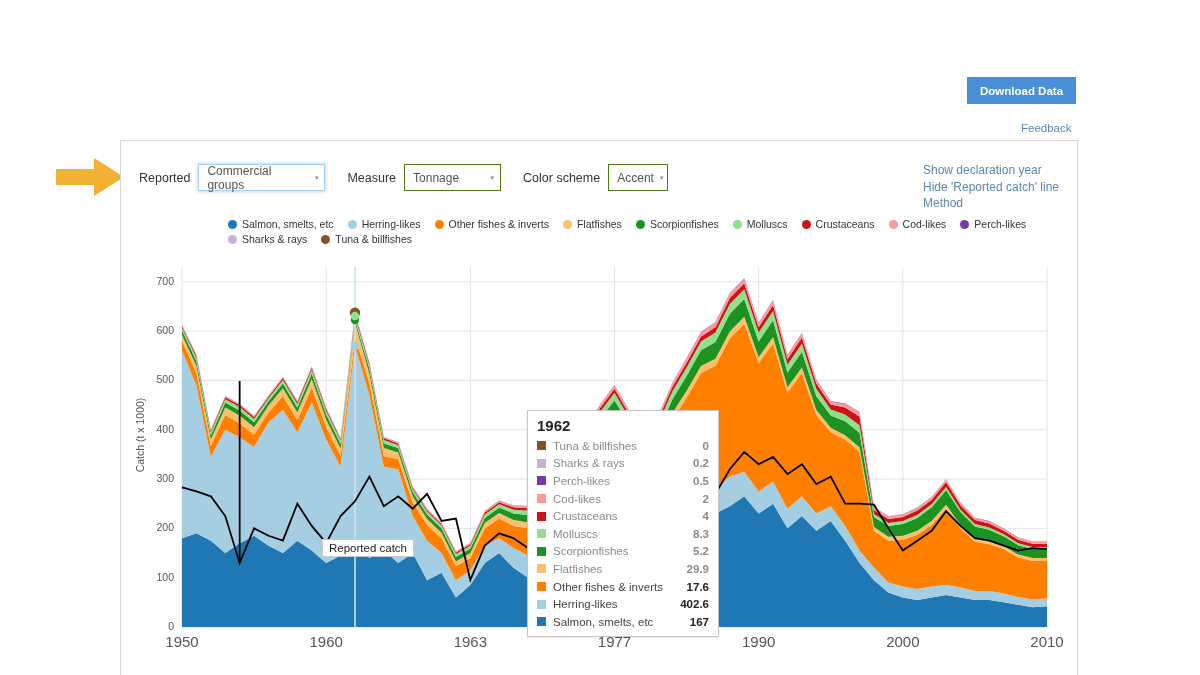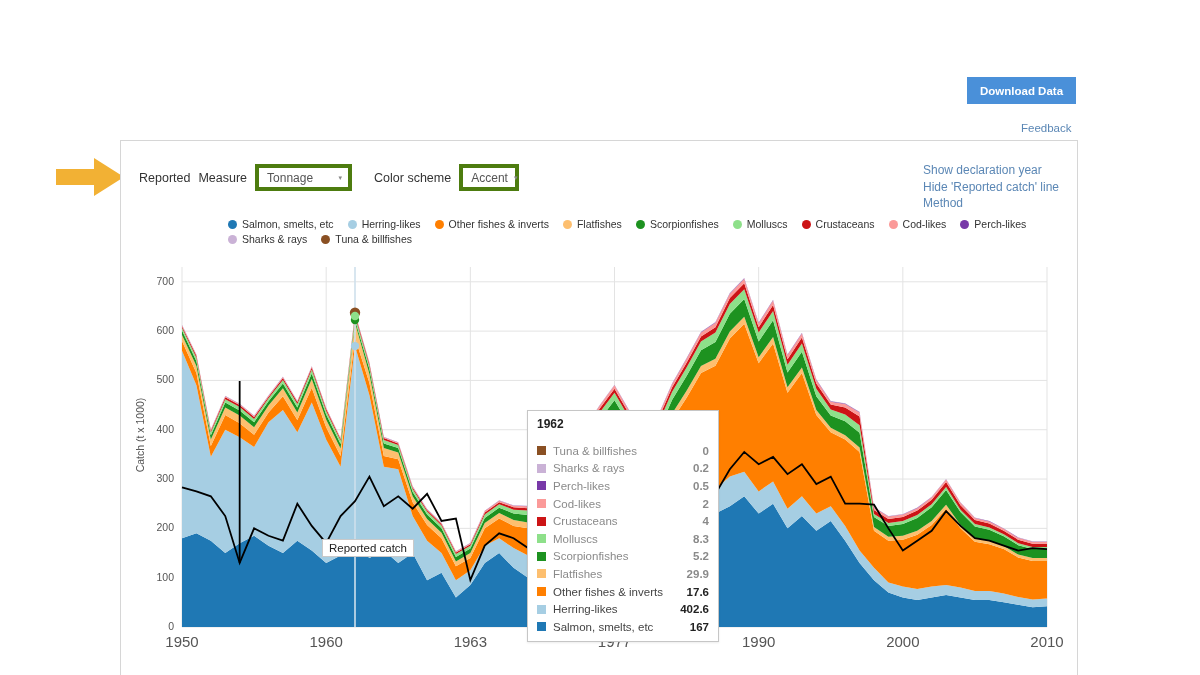--- a/index.html
+++ b/index.html
@@ -41,21 +41,21 @@
     width: 958px; height: 538px;
     border: 1px solid #d6d6d6; border-bottom: none;
     background: #fff;
   }
 
   
   .controls { position: absolute; left: 18px; top: 23px; display: flex; align-items: center; }
   .ctrl-label { font-size: 12.5px; color: #333; margin-right: 8px; white-space: nowrap; }
   .select-box {
     display: flex; align-items: center; justify-content: space-between;
-    border: 4px solid #4d7c0f; background: #fff;
+    border: 1px solid #4d7c0f; background: #fff;
     height: 27px; padding: 0 6px 0 8px;
     font-size: 12px; color: #555; cursor: pointer; margin-right: 22px;
   }
   .select-box.focused { border: 1px solid #a9cfee; box-shadow: 0 0 3px 1px rgba(120,180,230,0.45); }
   .sb-dim { width: 127px; }
   .sb-meas { width: 97px; }
   .sb-color { width: 60px; }
   .caret { font-size: 7px; color: #888; margin-left: 6px; }
 
   .side-links { position: absolute; right: 18px; top: 21px; text-align: left; }
@@ -81,21 +81,21 @@
   .ytick { position: absolute; right: 0; font-size: 10.5px; color: #555; text-align: right; width: 34px; }
   .xtick { position: absolute; top: 2px; font-size: 15px; color: #555; text-align: center; width: 40px; }
 
   
   .tooltip {
     position: absolute; left: 406px; top: 269px;
     width: 192px; background: #fff; border: 1px solid #c6c6c6;
     padding: 6px 9px 5px 9px; font-size: 11.5px; color: #333;
     z-index: 40; box-shadow: 0 1px 2px rgba(0,0,0,0.08);
   }
-  .tt-title { font-weight: bold; font-size: 12px; margin-bottom: 11px; color: #222; }
+  .tt-title { font-weight: bold; font-size: 15px; margin-bottom: 3px; color: #222; }
   .tt-row { display: flex; align-items: center; height: 17.6px; }
   .tt-sw { width: 9px; height: 9px; margin-right: 7px; flex: 0 0 auto; }
   .tt-name { flex: 1 1 auto; color: #444; }
   .tt-val { font-weight: bold; color: #222; }
   .tt-row.dim .tt-name, .tt-row.dim .tt-val { color: #8a8a8a; font-weight: normal; }
   .tt-row.dim .tt-val { font-weight: bold; }
 
   .reported-tip {
     position: absolute; left: 201px; top: 398px;
     background: #fff; border: 1px solid #c9c9c9;
@@ -111,20 +111,24 @@
   <div class="feedback-link">Feedback</div>
 
   <svg class="pointer-arrow" viewBox="0 0 68 38">
     <path d="M0 11 L38 11 L38 0 L68 19 L38 38 L38 27 L0 27 Z" fill="#f2b134"></path>
   </svg>
 
   <div class="card">
 
     <div class="controls">
       <span class="ctrl-label">Reported</span>
+      <div class="select-box sb-dim focused">
+        <span>Commercial groups</span>
+        <span class="caret">▾</span>
+      </div>
 
       <span class="ctrl-label">Measure</span>
       <div class="select-box sb-meas">
         <span>Tonnage</span>
         <span class="caret">▾</span>
       </div>
 
       <span class="ctrl-label">Color scheme</span>
       <div class="select-box sb-color">
         <span>Accent</span>

